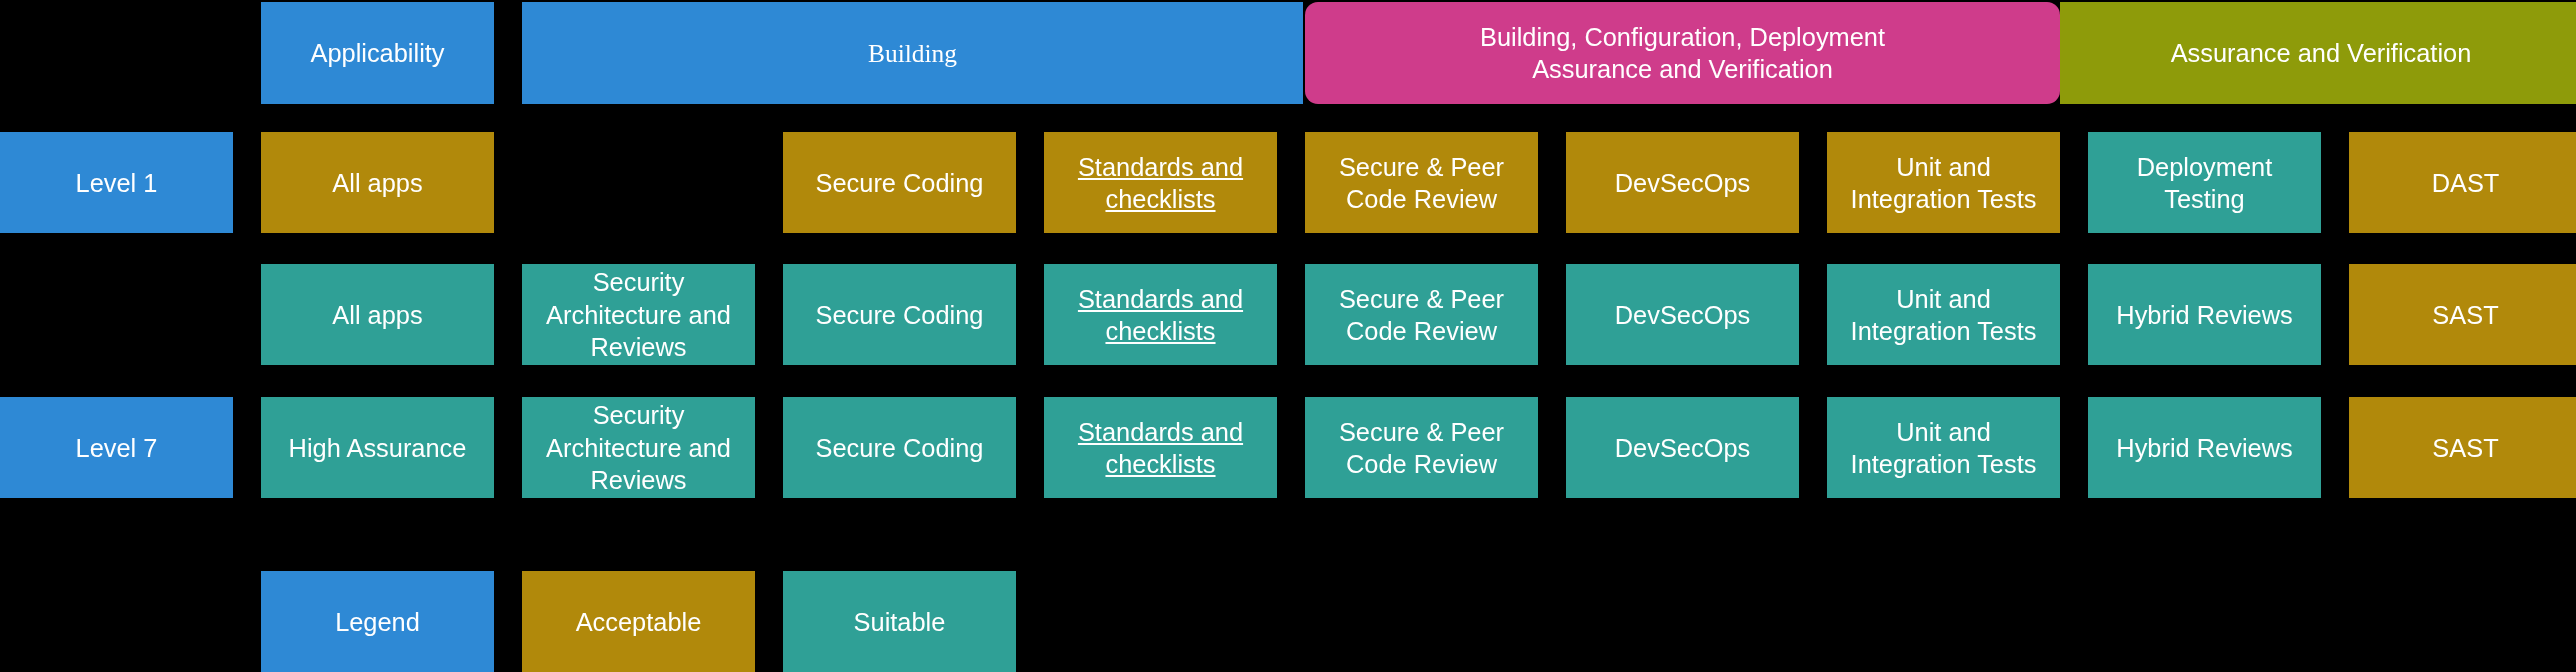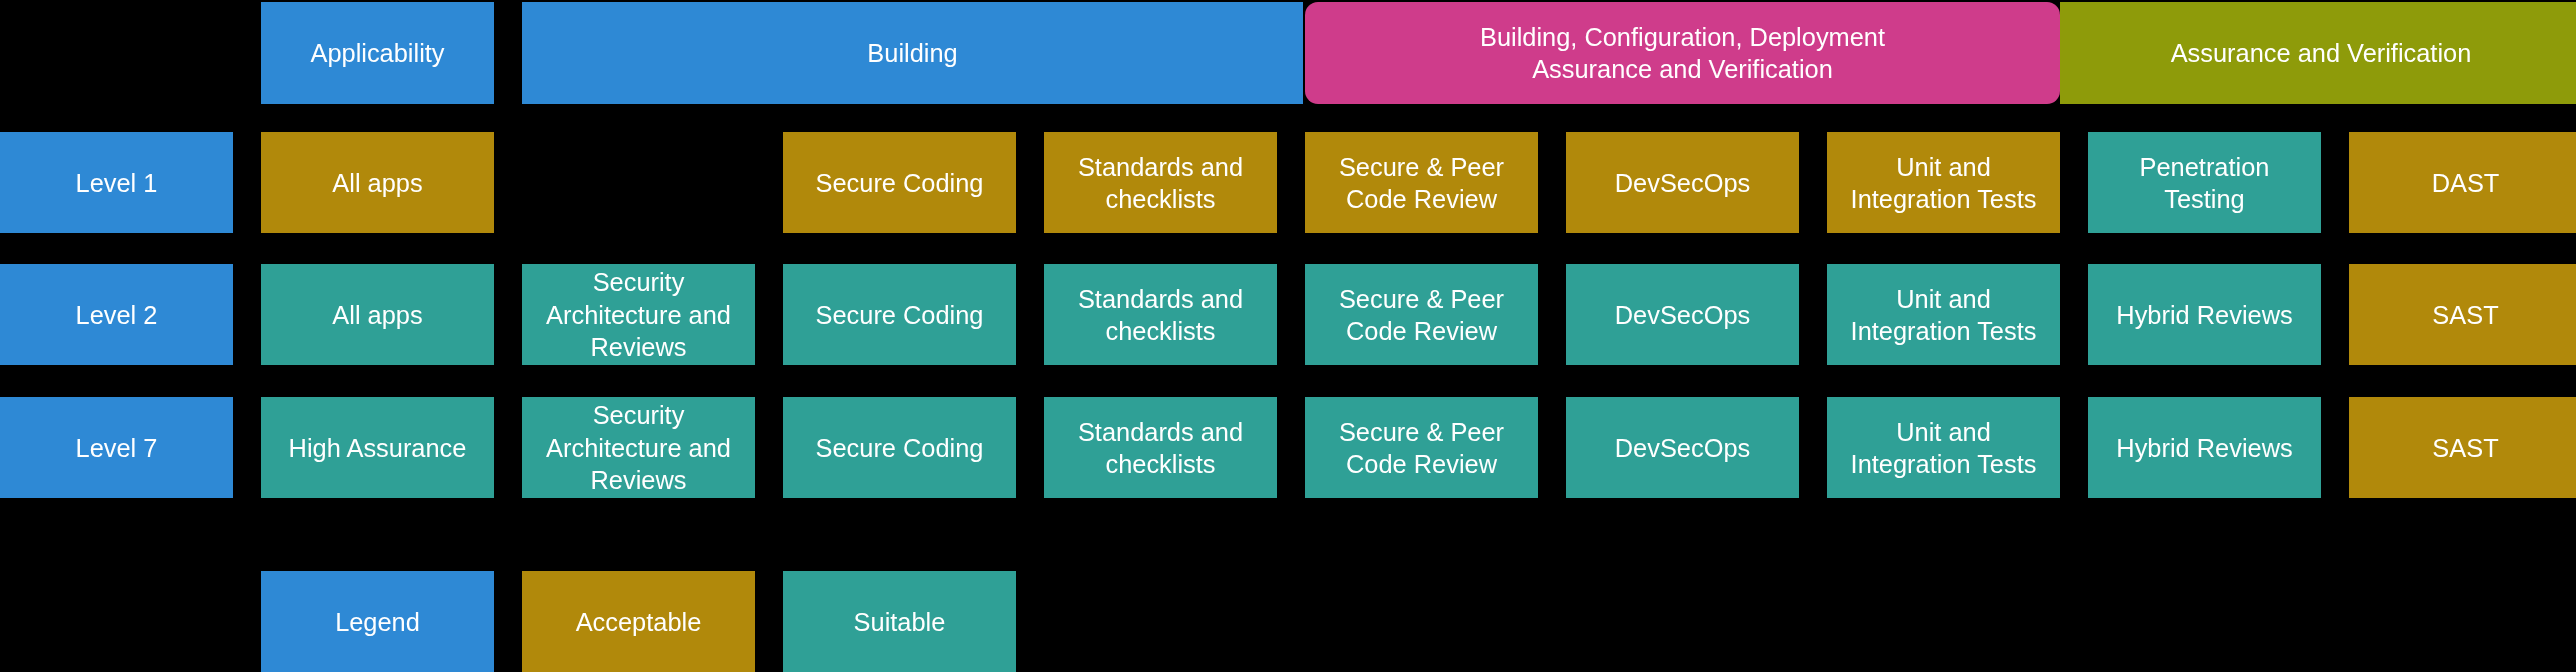--- a/index.html
+++ b/index.html
@@ -22,23 +22,23 @@
   .box{
     display:flex; align-items:center; justify-content:center;
     text-align:center; color:var(--text);
     font-size:25.4px; line-height:1.27; padding:4.6px 10.8px;
     white-space:pre-line;
   }
   
   .r-header{grid-row:1;} .r1{grid-row:3;} .r2{grid-row:5;} .r3{grid-row:7;} .r-legend{grid-row:9;}
   
   .c1{grid-column:1;} .c2{grid-column:2;} .c3{grid-column:3;} .c4{grid-column:4;}
-  .c5{grid-column:5;} .c6{grid-column:6;} .c7{grid-column:7;} .c8{grid-column:8;}
+  .c5{grid-column:5;text-decoration:underline;} .c6{grid-column:6;} .c7{grid-column:7;} .c8{grid-column:8;}
   .c9{grid-column:9;} .c10{grid-column:10;}
-  .span-building{grid-column:3 / 6; margin-right:-26px;}
+  .span-building{grid-column:3 / 6; margin-right:-26px;font-family:Liberation Serif, serif;}
   .span-bcdav{grid-column:6 / 9;}
   .span-av{grid-column:9 / 11; margin-left:-28px;}
   
   .status-acceptable{background:var(--gold);}
   .status-suitable{background:var(--teal);}
   .status-empty{background:transparent;}
   .status-level, .status-legend, .status-header-blue{background:var(--blue);}
   .status-header-magenta{background:var(--magenta);border-radius:13px;}
   .status-header-olive{background:var(--olive);}
 </style>
@@ -55,24 +55,23 @@
     <div class="box r-header span-av status-header-olive" data-status-bind="header.groups.3.status">Assurance and Verification</div>
 
     <div class="box r1 c1 status-level" data-status-bind="rows.0.level.status">Level 1</div>
     <div class="box r1 c2 status-acceptable" data-status-bind="rows.0.cells.0.status">All apps</div>
     <div class="box r1 c3 status-empty" data-status-bind="rows.0.cells.1.status"></div>
     <div class="box r1 c4 status-acceptable" data-status-bind="rows.0.cells.2.status">Secure Coding</div>
     <div class="box r1 c5 status-acceptable" data-status-bind="rows.0.cells.3.status">Standards and checklists</div>
     <div class="box r1 c6 status-acceptable" data-status-bind="rows.0.cells.4.status">Secure &amp; Peer Code Review</div>
     <div class="box r1 c7 status-acceptable" data-status-bind="rows.0.cells.5.status">DevSecOps</div>
     <div class="box r1 c8 status-acceptable" data-status-bind="rows.0.cells.6.status">Unit and Integration Tests</div>
-    <div class="box r1 c9 status-suitable" data-status-bind="rows.0.cells.7.status">Penetration Testing</div>
+    <div class="box r1 c9 status-suitable" data-status-bind="rows.0.cells.7.status">Deployment Testing</div>
     <div class="box r1 c10 status-acceptable" data-status-bind="rows.0.cells.8.status">DAST</div>
 
-    <div class="box r2 c1 status-level" data-status-bind="rows.1.level.status">Level 2</div>
     <div class="box r2 c2 status-suitable" data-status-bind="rows.1.cells.0.status">All apps</div>
     <div class="box r2 c3 status-suitable" data-status-bind="rows.1.cells.1.status">Security Architecture and Reviews</div>
     <div class="box r2 c4 status-suitable" data-status-bind="rows.1.cells.2.status">Secure Coding</div>
     <div class="box r2 c5 status-suitable" data-status-bind="rows.1.cells.3.status">Standards and checklists</div>
     <div class="box r2 c6 status-suitable" data-status-bind="rows.1.cells.4.status">Secure &amp; Peer Code Review</div>
     <div class="box r2 c7 status-suitable" data-status-bind="rows.1.cells.5.status">DevSecOps</div>
     <div class="box r2 c8 status-suitable" data-status-bind="rows.1.cells.6.status">Unit and Integration Tests</div>
     <div class="box r2 c9 status-suitable" data-status-bind="rows.1.cells.7.status">Hybrid Reviews</div>
     <div class="box r2 c10 status-acceptable" data-status-bind="rows.1.cells.8.status">SAST</div>
 

